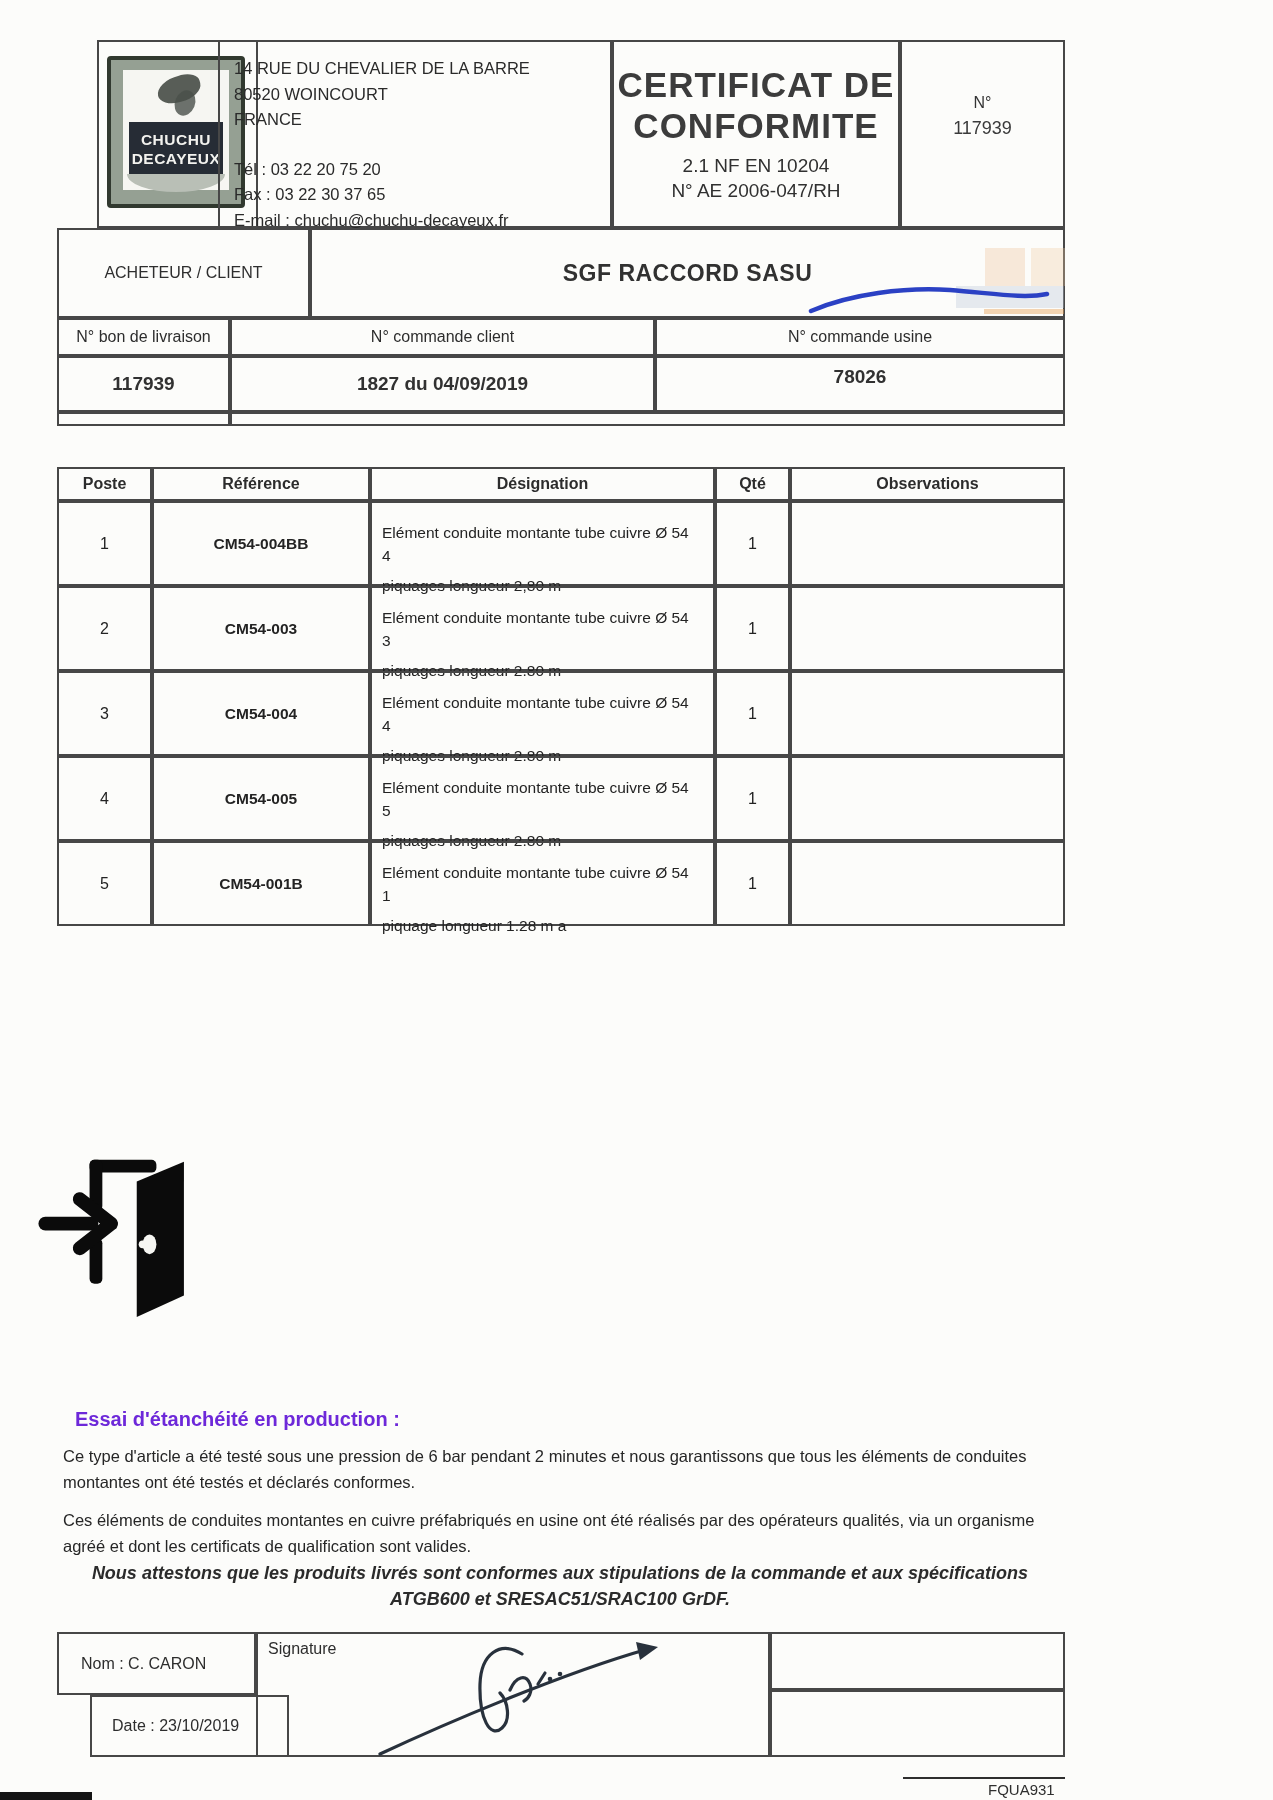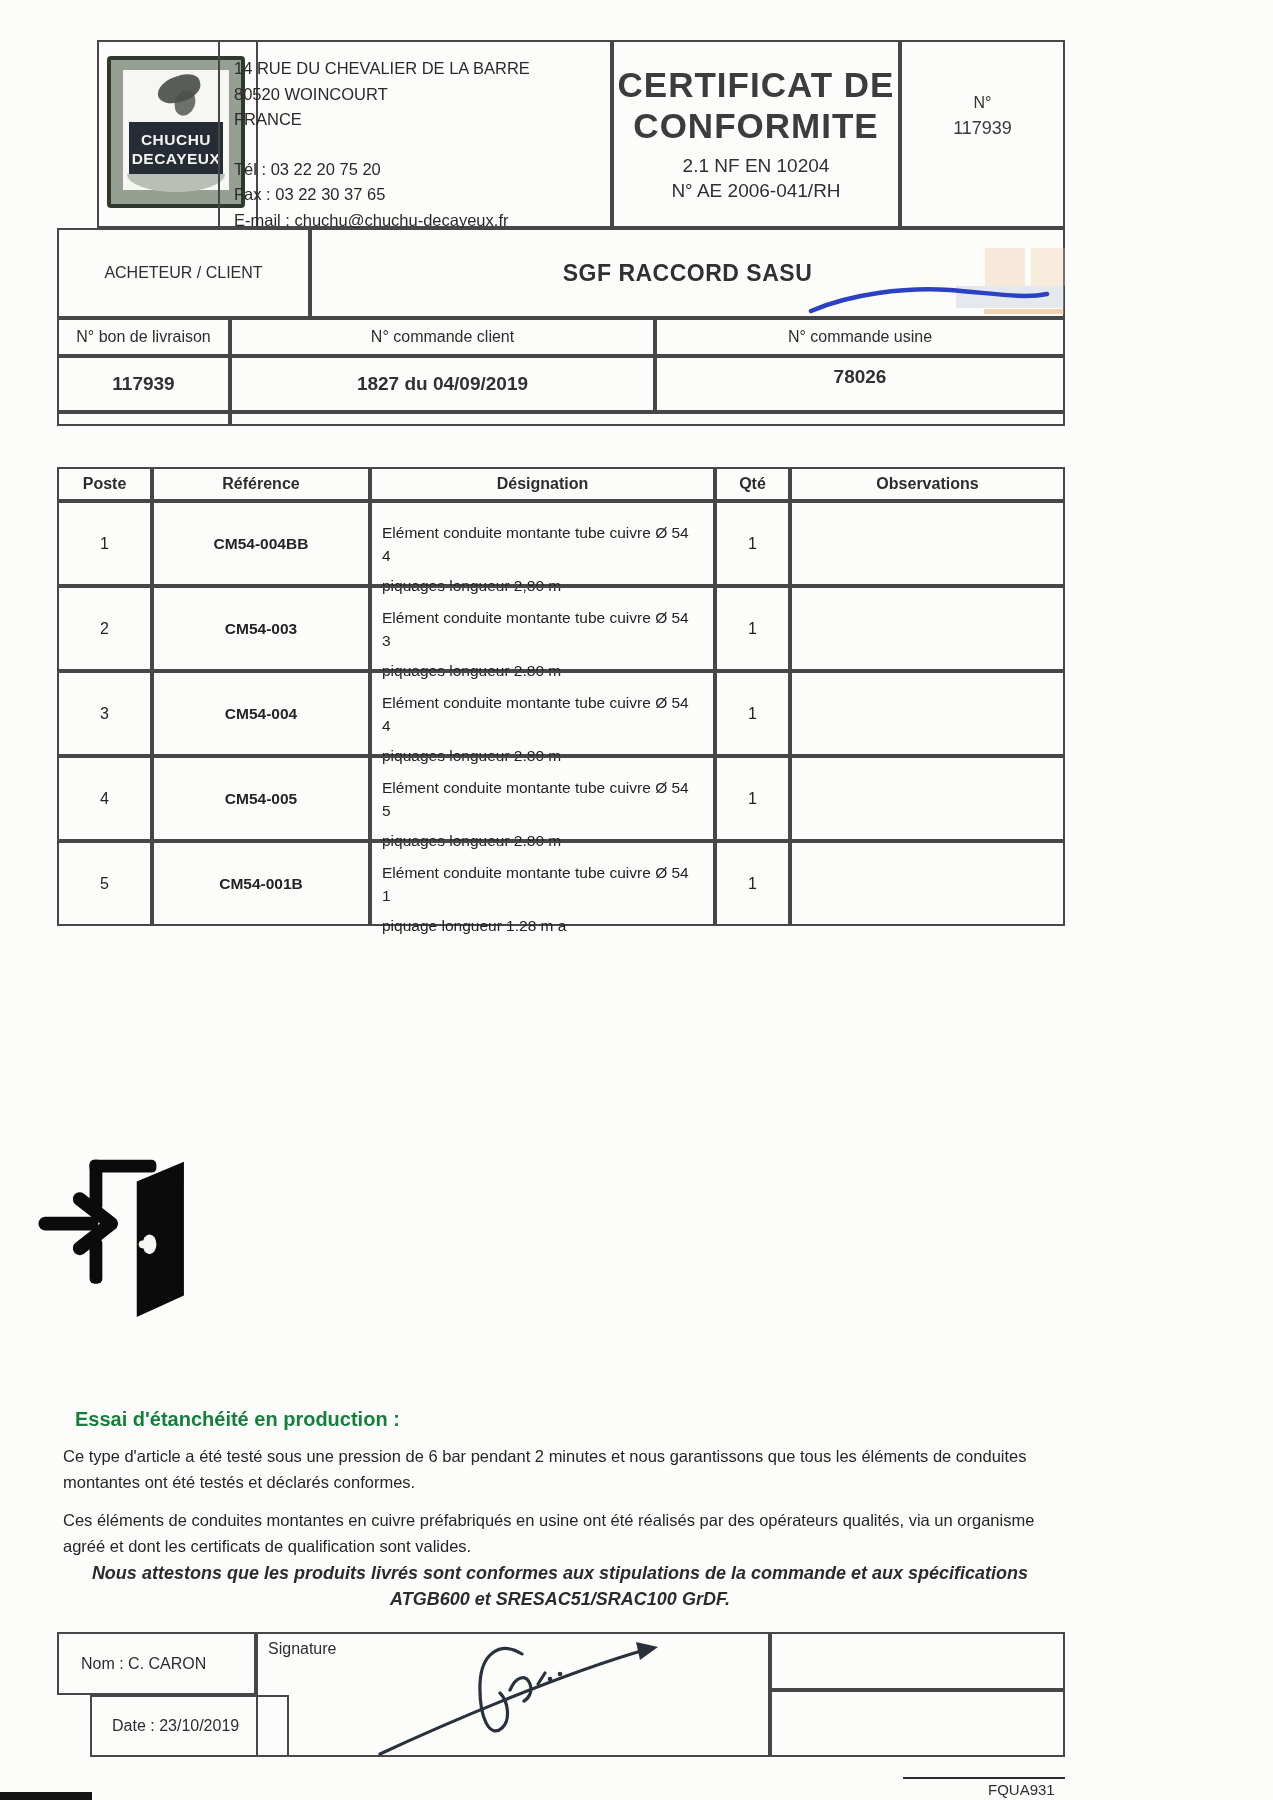--- a/index.html
+++ b/index.html
@@ -49,21 +49,21 @@
   .ord-v{font-size:19px; font-weight:bold; color:#313131;}
   .it-h{font-size:16px; font-weight:bold; color:#2c2c2c;}
   .it-poste{font-size:16px;}
   .it-ref{font-size:15.5px; font-weight:bold;}
   .desig{
     justify-content:flex-start; align-items:flex-start;
     flex-direction:column; padding:18px 12px 0 10px; gap:6px;
     font-size:15.5px; line-height:1.5; text-align:left;
   }
   
-  .h-test{font-size:20px; font-weight:bold; color:#15803d;}
+  .h-test{font-size:20px; font-weight:bold; color:#6d28d9;}
   .para{font-size:16.5px; line-height:1.55; color:#262626;}
   .attest{font-size:18px; font-weight:bold; font-style:italic; color:#2b2b2b; line-height:1.45; text-align:center;}
   .sig-label{font-size:16px; color:#2d2d2d;}
   .footer-code{font-size:15px; color:#2f2f2f;}
   
   .hl{position:absolute; pointer-events:none;}
 </style>
 </head>
 <body>
 
@@ -95,21 +95,21 @@
     </div>
   </div>
 
   <div class="cell" style="left:612px; top:40px; width:288px; height:188px; flex-direction:column;">
     <div class="cert-title txt-c">
       <div>CERTIFICAT DE</div>
       <div>CONFORMITE</div>
     </div>
     <div class="cert-sub txt-c">
       <div>2.1 NF EN 10204</div>
-      <div>N° AE 2006-041/RH</div>
+      <div>N° AE 2006-047/RH</div>
     </div>
   </div>
 
   <div class="cell" style="left:900px; top:40px; width:165px; height:188px; flex-direction:column; justify-content:flex-start; padding-top:52px;">
     <div class="num-label">N°</div>
     <div class="num-value">117939</div>
   </div>
 
   <div class="cell" style="left:57px; top:228px; width:253px; height:90px;">
     <span class="client-label">ACHETEUR / CLIENT</span>

